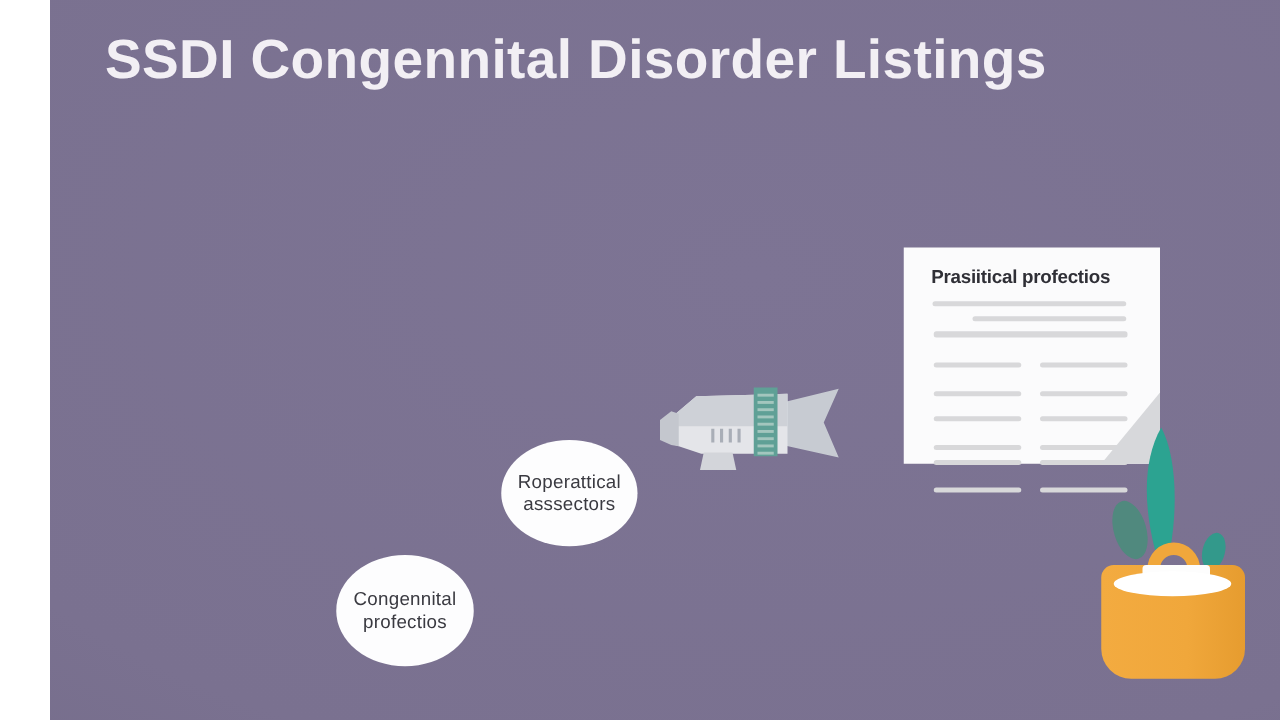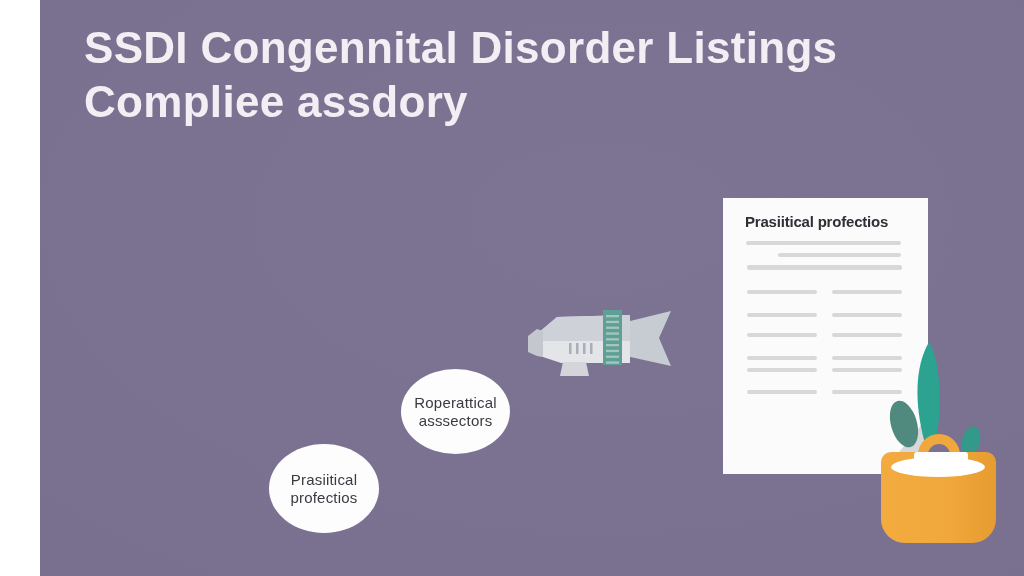--- a/index.html
+++ b/index.html
@@ -17,25 +17,25 @@
     color:var(--title-color,#f2eff4);
     font-size:44px;font-weight:bold;line-height:54px;letter-spacing:.3px;
   }
   
   .bubble{
     position:absolute;border-radius:50%;
     background:#fdfdfe;
     display:flex;flex-direction:column;justify-content:center;align-items:center;
     color:#3a3a41;font-size:15px;line-height:17.5px;text-align:center;letter-spacing:.2px;
   }
-  .bubble-1{left:361px;top:369px;width:109px;height:85px;text-align:right;}
+  .bubble-1{left:361px;top:352px;width:109px;height:85px;text-align:right;}
   .bubble-2{left:229px;top:444px;width:110px;height:89px;}
   
   .doc{
-    position:absolute;left:683px;top:198px;width:205px;height:276px;
+    position:absolute;left:683px;top:198px;width:205px;height:173px;
     background:#fbfbfc;
   }
   .doc-title{
     position:absolute;left:22px;top:15px;
     color:#2f2f36;font-size:15px;font-weight:bold;letter-spacing:-.2px;white-space:nowrap;
   }
   .doc-line{
     position:absolute;background:var(--doc-line,#d8d8da);border-radius:2px;
   }
   .doc-fold{position:absolute;right:0;bottom:0;width:47px;height:57px;}
@@ -64,21 +64,20 @@
     background:#ffffff;border-radius:50%;
   }
 </style>
 </head>
 <body>
 
 <div class="canvas">
 
   <div class="main-title">
     <div>SSDI Congennital Disorder Listings</div>
-    <div>Compliee assdory</div>
   </div>
 
   <svg class="torpedo" viewBox="486 305 150 75" xmlns="http://www.w3.org/2000/svg">
 
     <polygon points="586,322 631,311 619,338 631,366 586,356" fill="#c7cbd2"></polygon>
 
     <polygon points="497,334 517,317 590,315 590,363 521,363 497,355" fill="#e4e5e9"></polygon>
 
     <polygon points="497,334 517,317 590,315 590,341 497,341" fill="#ced1d7"></polygon>
 
@@ -103,21 +102,21 @@
       <rect x="566" y="355.6" width="13" height="2.3"></rect>
       <rect x="566" y="361.4" width="13" height="2.3"></rect>
     </g>
   </svg>
 
   <div class="bubble bubble-1">
     <span>Roperattical</span>
     <span>asssectors</span>
   </div>
   <div class="bubble bubble-2">
-    <span>Prasiitical</span>
+    <span>Congennital</span>
     <span>profectios</span>
   </div>
 
   <div class="doc">
     <div class="doc-title">Prasiitical profectios</div>
     <div id="doc-lines">
         <div class="doc-line" style="left: 23px; top: 43px; width: 155px; height: 4px;"></div>
         <div class="doc-line" style="left: 55px; top: 55px; width: 123px; height: 4px;"></div>
         <div class="doc-line" style="left: 24px; top: 67px; width: 155px; height: 5px;"></div>
         <div class="doc-line" style="left: 24px; top: 92px; width: 70px; height: 4px;"></div>

